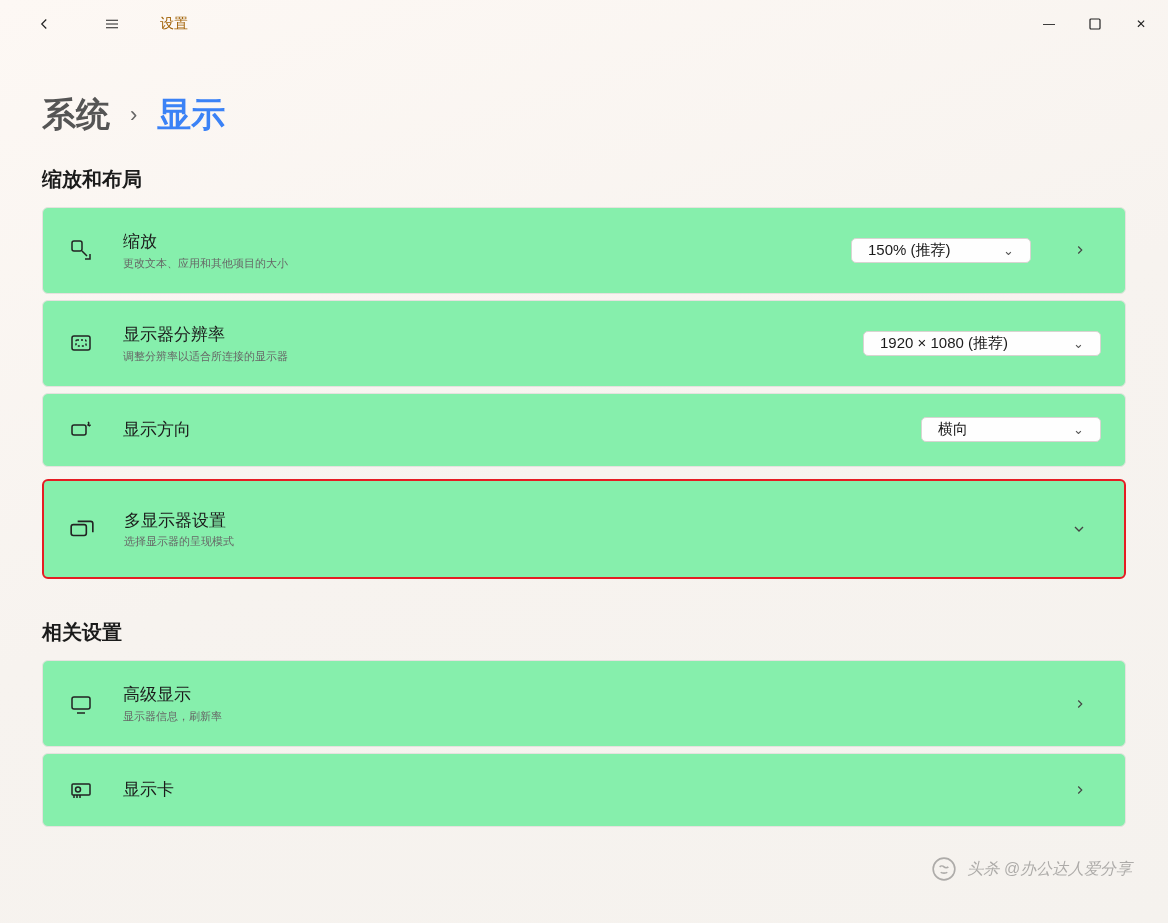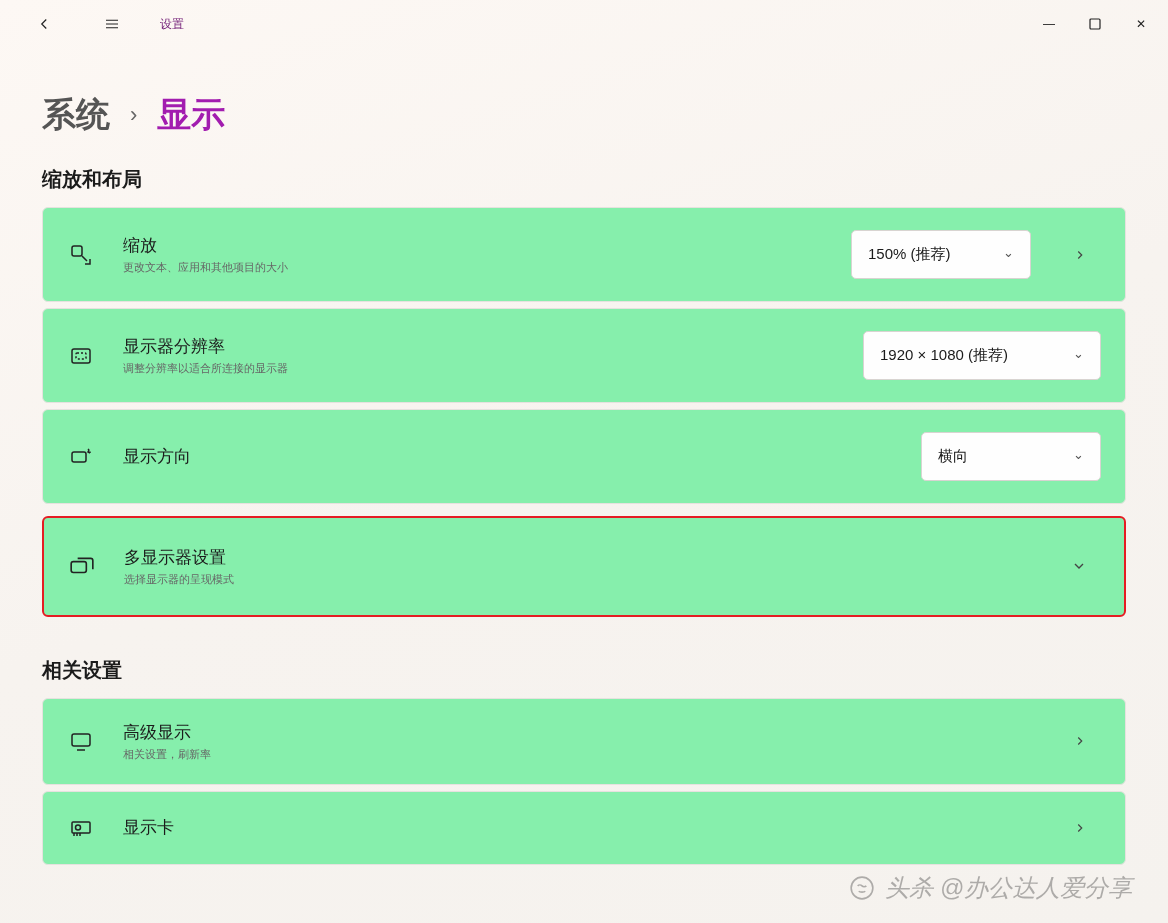--- a/index.html
+++ b/index.html
@@ -37,37 +37,37 @@
     }
     .icon-btn {
       width: 40px;
       height: 40px;
       display: flex;
       align-items: center;
       justify-content: center;
       cursor: pointer;
     }
     .app-title {
-      font-size: 12px;
-      color: #701a75;
+      font-size: 14px;
+      color: #a16207;
     }
     .content {
       padding: 0 42px;
       margin-top: 44px;
     }
     .breadcrumb {
       display: flex;
       align-items: center;
       gap: 20px;
       margin: 30px 0 28px 0;
     }
     .breadcrumb-item {
       font-size: 34px;
       font-weight: 600;
-      color: #a21caf;
+      color: #3b82f6;
       cursor: pointer;
     }
     .breadcrumb-item.parent {
       color: #555;
     }
     .breadcrumb-sep {
       font-size: 22px;
       color: #666;
     }
     .section-title {
@@ -108,46 +108,46 @@
     }
     .card-subtitle {
       font-size: 11px;
       color: #666;
       margin-top: 2px;
     }
     .dropdown-ctrl {
       background: #fefefe;
       border: 1px solid #d8d4d1;
       border-radius: 5px;
-      padding: 14px 16px;
+      padding: 2px 16px;
       min-width: 180px;
       display: flex;
-      align-items: flex-start;
+      align-items: center;
       justify-content: space-between;
       gap: 18px;
       cursor: pointer;
       font-size: 15px;
       color: #1b1b1b;
     }
     .dropdown-ctrl.wide { min-width: 238px; }
     .chev { font-size: 13px; color: #555; }
     .nav-arrow {
       width: 42px;
       display: flex;
       align-items: center;
       justify-content: center;
       font-size: 15px;
       color: #444;
       cursor: pointer;
     }
     .watermark {
       position: fixed;
-      bottom: 19px;
+      bottom: 41px;
       right: 36px;
-      font-size: 24px;
+      font-size: 16px;
       color: rgba(40,40,40,0.35);
       font-style: italic;
       display: flex;
       align-items: center;
       gap: 10px;
     }
     svg { display: block; }
   </style>
 </head>
 <body>
@@ -262,21 +262,21 @@
 
   <div class="card">
     <div class="card-icon">
       <svg width="24" height="24" viewBox="0 0 24 24" fill="none" stroke="#222" stroke-width="1.5">
           <rect x="3" y="5" width="18" height="12" rx="2"></rect>
           <path d="M8 21h8"></path>
         </svg>
     </div>
     <div class="card-text">
       <div class="card-title">高级显示</div>
-      <div class="card-subtitle">相关设置，刷新率</div>
+      <div class="card-subtitle">显示器信息，刷新率</div>
     </div>
     <div class="nav-arrow">
       <svg width="14" height="14" viewBox="0 0 24 24" fill="none" stroke="#444" stroke-width="2">
           <path d="M9 6l6 6-6 6"></path>
         </svg>
     </div>
   </div>
 
   <div class="card">
     <div class="card-icon">

